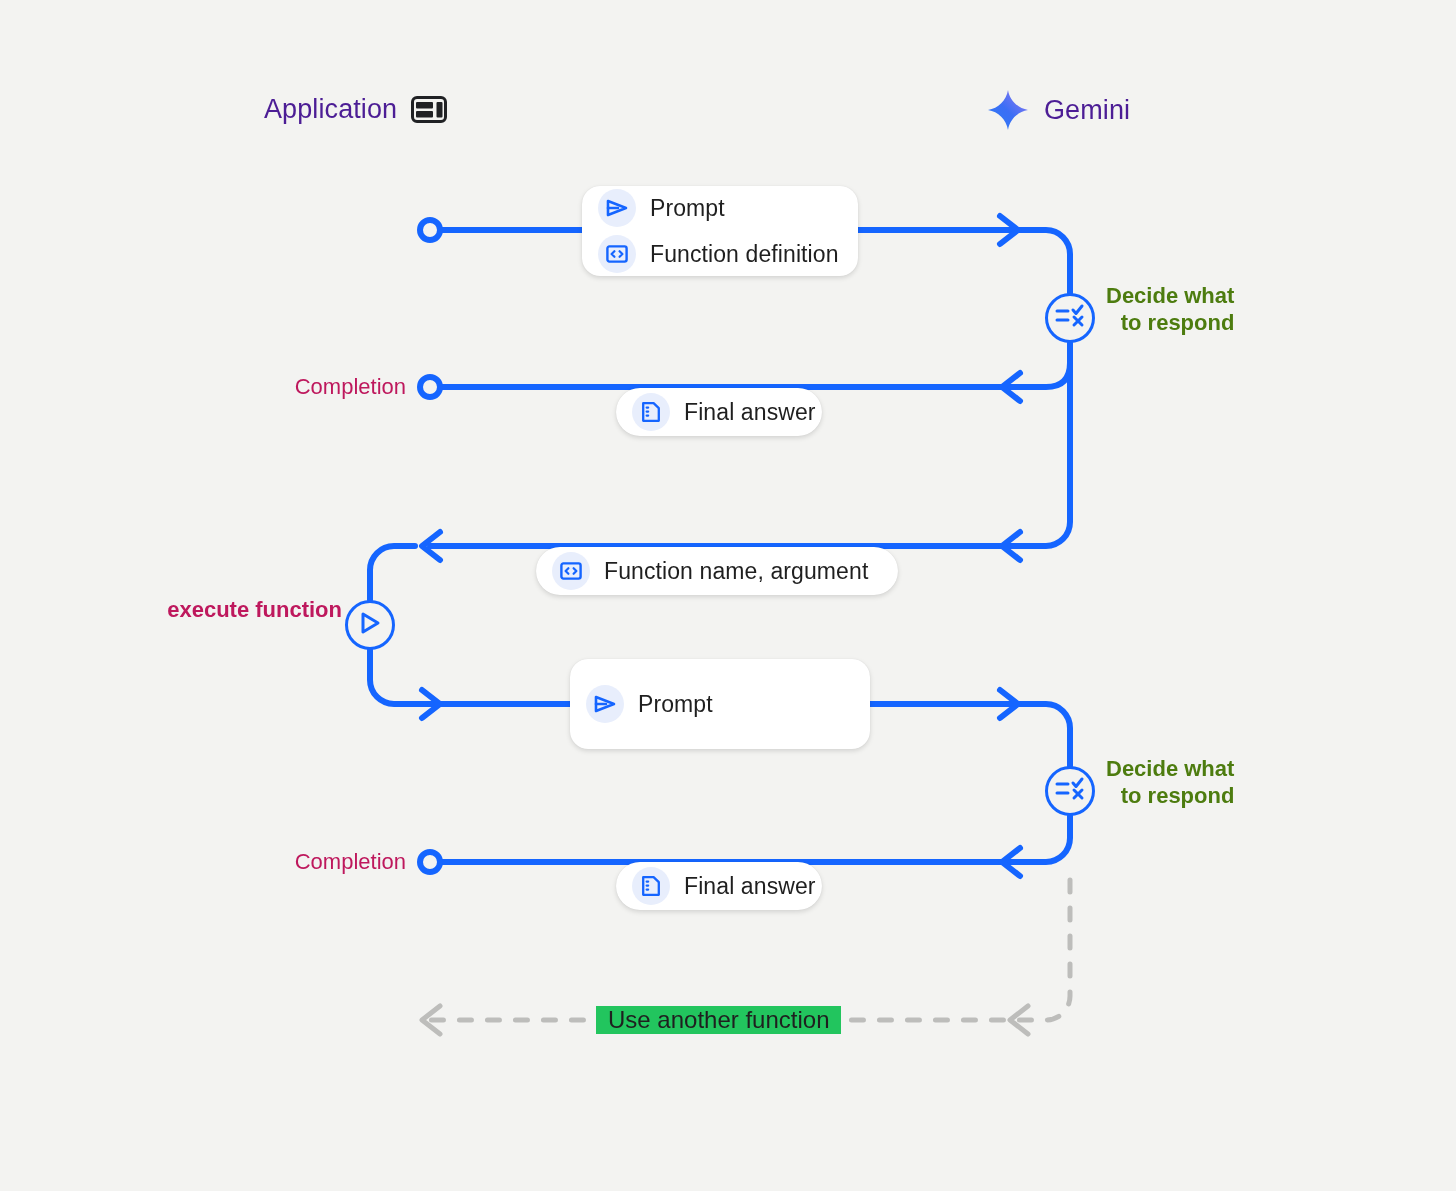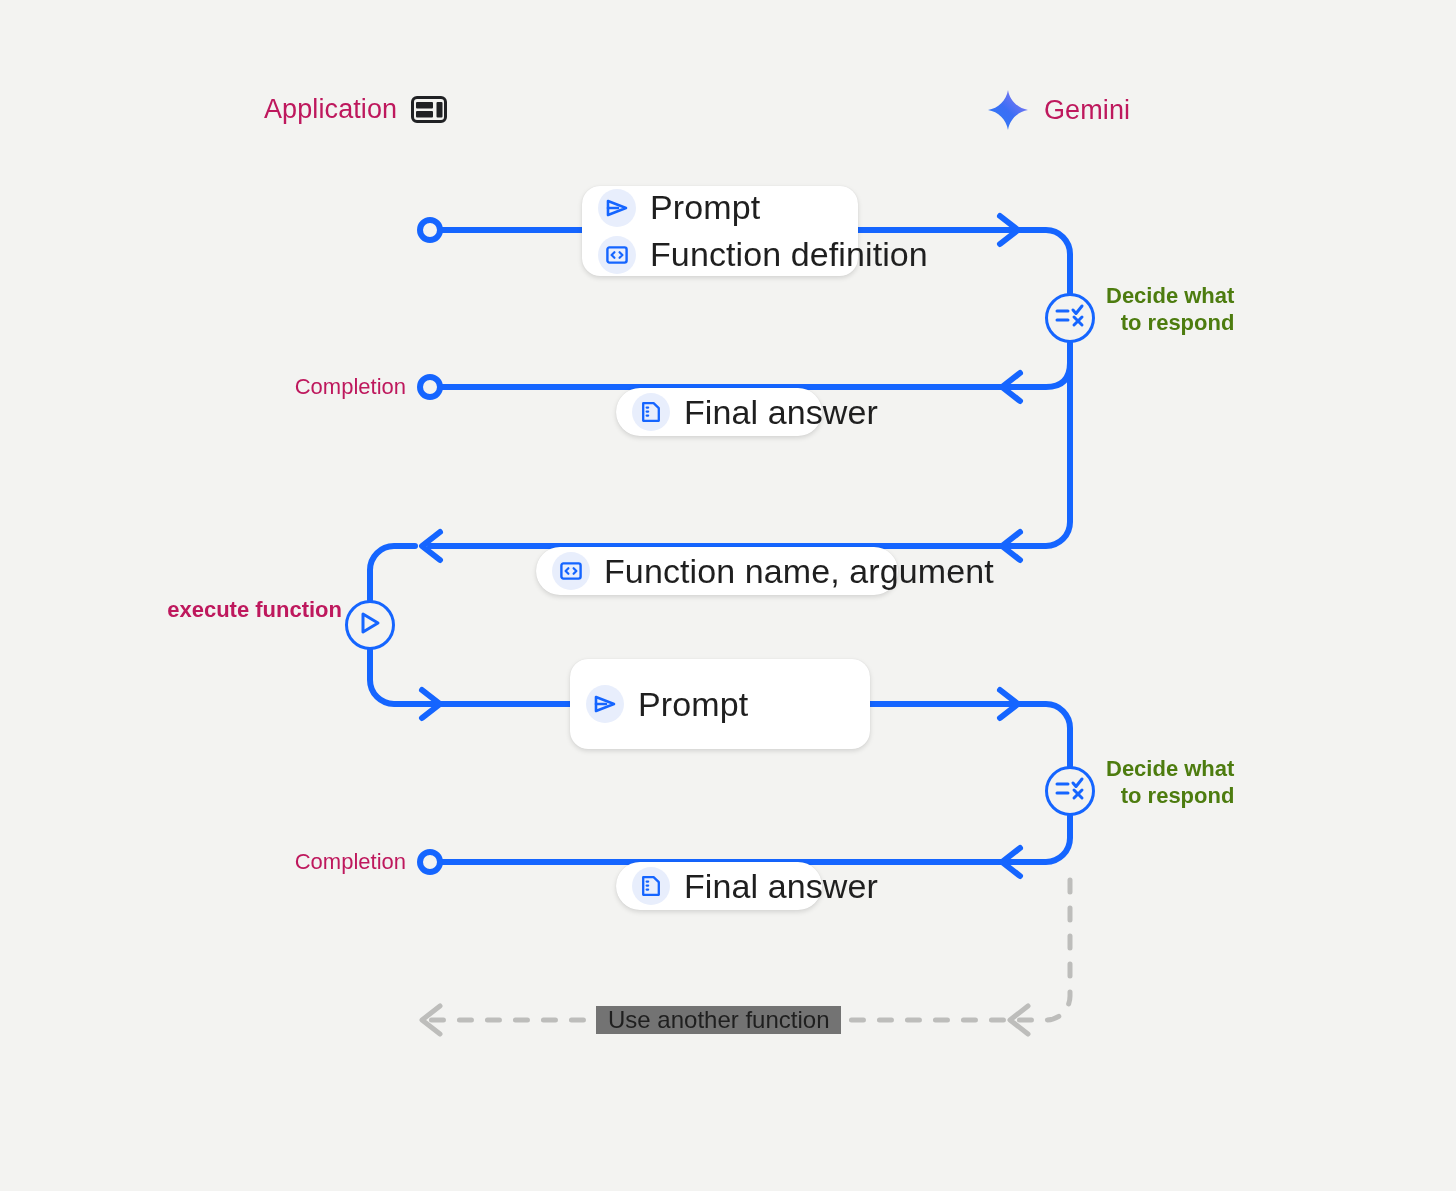--- a/index.html
+++ b/index.html
@@ -28,21 +28,21 @@
   
   .col-header {
     position: absolute;
     display: flex;
     align-items: center;
     gap: 14px;
     white-space: nowrap;
   }
   .col-header .title {
     font-size: 27px;
-    color: #be185d;
+    color: #4c1d95;
     letter-spacing: .1px;
   }
   .app-glyph {
     width: 36px; height: 27px;
     position: relative;
     display: inline-block;
   }
   .gem-glyph { width: 44px; height: 44px; display: block; }
 
   
@@ -81,21 +81,21 @@
     padding: 0 22px 0 16px;
   }
   .card.single { border-radius: 26px; margin-top: 24px; }
   .card-row {
     display: flex;
     align-items: center;
     gap: 14px;
     white-space: nowrap;
   }
   .card-row .txt {
-    font-size: 34px;
+    font-size: 23px;
     color: #1f1f1f;
     letter-spacing: .1px;
   }
   .ic-bubble {
     width: 38px; height: 38px;
     border-radius: 50%;
     background: #e8eefc;
     display: flex;
     align-items: center;
     justify-content: center;
@@ -114,21 +114,21 @@
     display: flex;
     align-items: center;
     justify-content: center;
   }
 
   
   .loop-caption {
     position: absolute;
     font-size: 24px;
     color: #1f1f1f;
-    background: #737373;
+    background: #22c55e;
     padding: 0 12px;
     white-space: nowrap;
   }
 </style>
 </head>
 <body>
 
 <div id="stage">
 
   <svg id="wires" viewBox="0 0 1456 1191">

